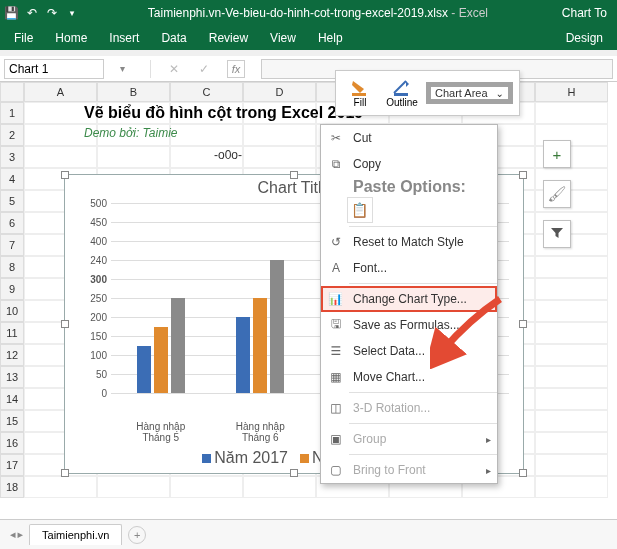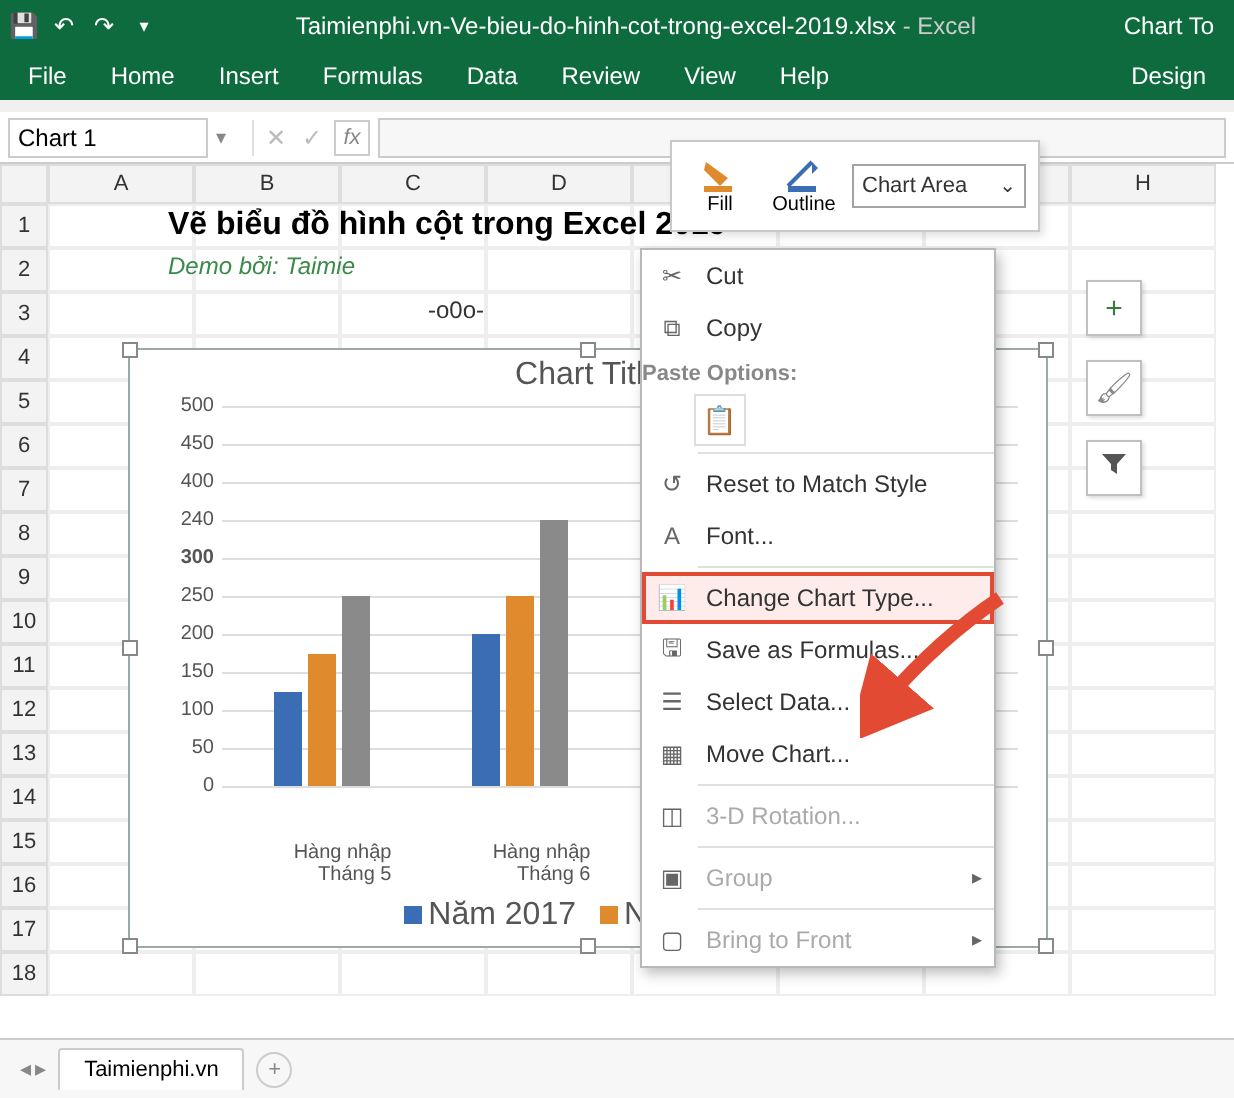--- a/index.html
+++ b/index.html
@@ -12,21 +12,21 @@
   .titlebar .title { flex: 1; text-align: center; font-size: 12px; color: #ccc; }
   .titlebar .title .fname { color:#fff; }
   .titlebar .charttools { color:#fff; font-size:12px; padding:0 6px; white-space: nowrap; }
 
   
   .ribbon { height: 24px; background: #0d6b3e; display:flex; align-items:center; color:#fff; font-size: 12px; padding: 0 8px; gap: 10px; }
   .ribbon span { padding: 4px 6px; cursor: default; }
   .ribbon .design { margin-left: auto; }
 
   
-  .namebox-row { height: 26px; border-bottom:1px solid #ccc; display:flex; align-items:center; padding: 2px 4px; gap:4px; }
+  .namebox-row { height: 26px; border-bottom:1px solid #ccc; display:flex; align-items:center; padding: 2px 4px; gap:16px; }
   .namebox { width: 100px; height: 20px; border:1px solid #ccc; font-size:12px; padding:1px 4px; }
   .fx-btn { width:18px; height:18px; border:1px solid #ccc; display:flex; align-items:center; justify-content:center; color:#888; font-style:italic; font-size:11px; }
   .fx-drop { width:14px; color:#888; font-size:10px; }
   .fbar-sep { width:1px; height:18px; background:#e0e0e0; }
   .formula-input { flex:1; height:20px; border:1px solid #ccc; background:#f7f7f7; }
 
   
   .grid-area { position:relative; height: 442px; display:flex; }
   .rowhdrs { width: 24px; }
   .rowhdr { height: 22px; border:1px solid #ddd; background:#f3f3f3; color:#333; font-size:11px; display:flex; align-items:center; justify-content:center; }
@@ -49,41 +49,41 @@
   .chart-plot { position:absolute; left:8px; top:28px; right:8px; height:210px; }
   .ygrid { position:absolute; left:38px; right:6px; top:0; bottom:20px; }
   .yline { position:absolute; left:0; right:0; border-top:1px solid #ddd; }
   .ylabel { position:absolute; left:0; width:34px; font-size:10px; color:#555; text-align:right; transform:translateY(-50%); }
   .bars { position:absolute; left:38px; right:6px; top:0; bottom:20px; display:flex; justify-content:space-around; align-items:flex-end; }
   .bargroup { display:flex; gap:3px; align-items:flex-end; height:100%; width:60px; justify-content:center; }
   .bar { width:14px; }
   .bar.s1 { background:#3b6db5; }
   .bar.s2 { background:#e08a2e; }
   .bar.s3 { background:#8a8a8a; }
-  .xlabels { position:absolute; left:38px; right:6px; top:218px; display:flex; justify-content:space-around; font-size:10px; color:#555; text-align:right; }
+  .xlabels { position:absolute; left:38px; right:6px; top:218px; display:flex; justify-content:space-around; font-size:10px; color:#555; text-align:center; }
   .xlabels div { width:70px; }
   .legend { position:absolute; bottom:6px; left:0; right:0; display:flex; justify-content:center; gap:12px; font-size:16px; color:#555; }
   .legend .sw { width:9px; height:9px; display:inline-block; margin-right:3px; vertical-align:middle; }
 
   .handle { position:absolute; width:8px; height:8px; background:#fff; border:1px solid #888; }
 
   
   .mini-toolbar { position:absolute; left:335px; top:70px; width:185px; height:46px; border:1px solid #c9c9c9; background:#fff; box-shadow:2px 2px 4px rgba(0,0,0,0.12); display:flex; align-items:center; padding:4px 6px; gap:6px; }
   .mini-btn { display:flex; flex-direction:column; align-items:center; font-size:10px; gap:0px; width:36px; }
   .mini-btn .ic { width:20px; height:18px; }
-  .mini-select { flex:1; border:1px solid #a3a3a3; height:22px; display:flex; align-items:center; justify-content:space-between; padding:0 4px; font-size:11px; color:#333; }
+  .mini-select { flex:1; border:5px solid #a3a3a3; height:22px; display:flex; align-items:center; justify-content:space-between; padding:0 4px; font-size:11px; color:#333; }
 
   
   .context-menu { position:absolute; left:320px; top:124px; width:178px; background:#fff; border:1px solid #b8b8b8; box-shadow:2px 3px 6px rgba(0,0,0,0.25); font-size:12px; }
   .cm-item { display:flex; align-items:center; height:26px; padding:0 6px; gap:8px; color:#333; }
   .cm-item.disabled { color:#aaa; }
   .cm-item.highlight { background:#fdecea; outline:2px solid #e34a33; outline-offset:-2px; }
   .cm-item .ic { width:18px; font-size:12px; color:#666; display:flex; justify-content:center; }
   .cm-sep { height:1px; background:#e0e0e0; margin:2px 0 2px 28px; }
-  .cm-header { color:#888; font-weight:bold; font-size:11px; height:20px; display:flex; align-items:center; }
+  .cm-header { color:#888; font-weight:bold; padding-left:32px; font-size:16px; height:20px; display:flex; align-items:center; }
   .cm-paste-icon { width:26px; height:26px; border:1px solid #ddd; margin-left:26px; margin-bottom:3px; display:flex; align-items:center; justify-content:center; color:#999; font-size:14px; }
   .cm-arrow { margin-left:auto; color:#666; font-size:10px; }
 
   
   .side-btns { position:absolute; right:46px; top:140px; display:flex; flex-direction:column; gap:12px; }
   .side-btn { width:28px; height:28px; border:1px solid #c0c0c0; background:#fff; display:flex; align-items:center; justify-content:center; font-size:15px; color:#3a7a3a; box-shadow:1px 1px 2px rgba(0,0,0,0.15); }
   .side-btn.b2 { color:#888; }
   .side-btn.b3 { color:#555; }
 
   
@@ -108,21 +108,20 @@
   <div class="title">
     <span class="fname">Taimienphi.vn-Ve-bieu-do-hinh-cot-trong-excel-2019.xlsx</span> - <span>Excel</span>
   </div>
   <div class="charttools">Chart To</div>
 </div>
 
 <div class="ribbon">
   <span>File</span>
   <span>Home</span>
   <span>Insert</span>
-  <span>Formulas</span>
   <span>Data</span>
   <span>Review</span>
   <span>View</span>
   <span>Help</span>
   <span class="design">Design</span>
 </div>
 
 <div style="height:6px; background:#f0f0f0;"></div>
 <div class="namebox-row">
   <input class="namebox" value="Chart 1" style="">

